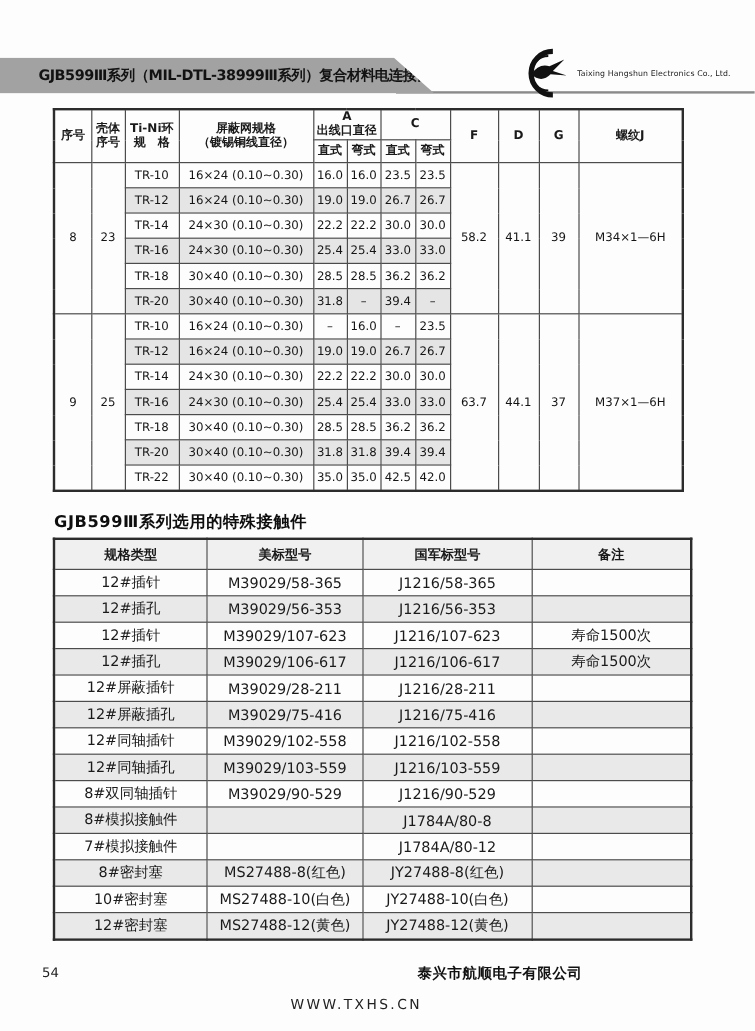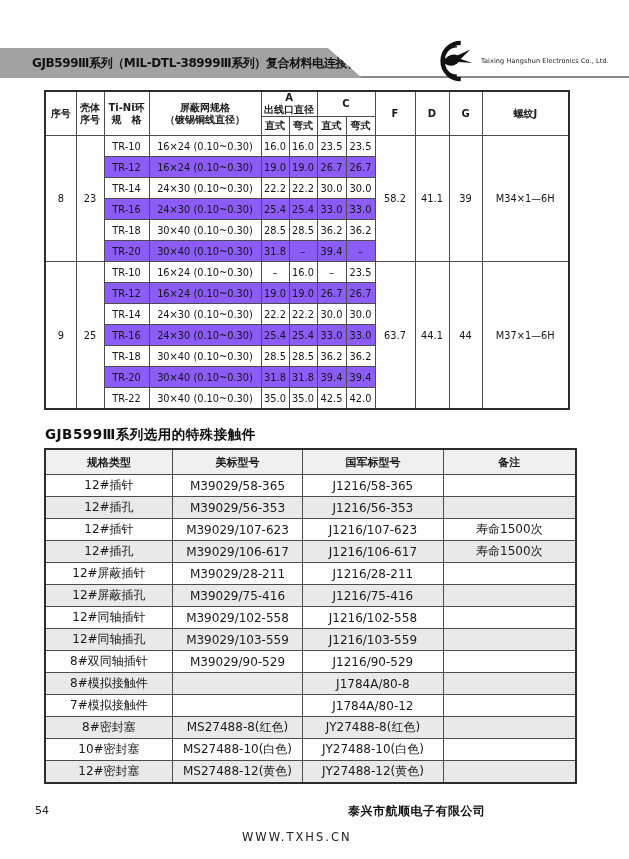--- a/index.html
+++ b/index.html
@@ -23,21 +23,21 @@
   
   table{border-collapse:collapse;table-layout:fixed;}
   th,td{padding:0;text-align:center;vertical-align:middle;overflow:hidden;white-space:nowrap;}
   
   .t1{position:absolute;left:44px;top:90px;width:524px;border:2px solid #2c2c2c;}
   .t1 th,.t1 td{border:1px solid #4c4c4c;}
   .t1 thead th{font-size:10px;font-weight:bold;line-height:12px;}
   .t1 thead tr.hr1 th{height:24px;}
   .t1 thead tr.hr2 th{height:18px;margin-left:40px;}
   .t1 tbody td{height:20px;font-size:9.8px;color:#141414;}
-  .t1 tbody tr.sh td{background:#8b5cf6;}
+  .t1 tbody tr.sh td{background:#e5e5e5;}
   
   .t2-title{position:absolute;left:45px;top:426px;font-size:13.5px;font-weight:bold;color:#0e0e0e;letter-spacing:0.5px;}
   .t2{position:absolute;left:44px;top:448px;width:533px;border:2px solid #2c2c2c;}
   .t2 th,.t2 td{border:1px solid #4c4c4c;}
   .t2 thead th{height:24px;font-size:11px;font-weight:bold;background:#f0f0f0;}
   .t2 tbody td{height:21px;font-size:12px;}
   .t2 tbody tr:nth-child(even) td{background:#e9e9e9;}
   
   .f-page{position:absolute;left:35px;top:804px;font-size:11px;color:#222;}
   .f-site{position:absolute;left:242px;top:804px;font-size:11.5px;letter-spacing:2px;color:#222;margin-top:26px;}
@@ -169,21 +169,21 @@
       <td rowspan="7">9</td>
       <td rowspan="7">25</td>
       <td>TR-10</td>
       <td>16×24 (0.10~0.30)</td>
       <td>–</td>
       <td>16.0</td>
       <td>–</td>
       <td>23.5</td>
       <td rowspan="7">63.7</td>
       <td rowspan="7">44.1</td>
-      <td rowspan="7">44</td>
+      <td rowspan="7">37</td>
       <td rowspan="7">M37×1—6H</td>
     </tr>
     <tr class="sh">
       <td>TR-12</td>
       <td>16×24 (0.10~0.30)</td>
       <td>19.0</td>
       <td>19.0</td>
       <td>26.7</td>
       <td>26.7</td>
     </tr>

